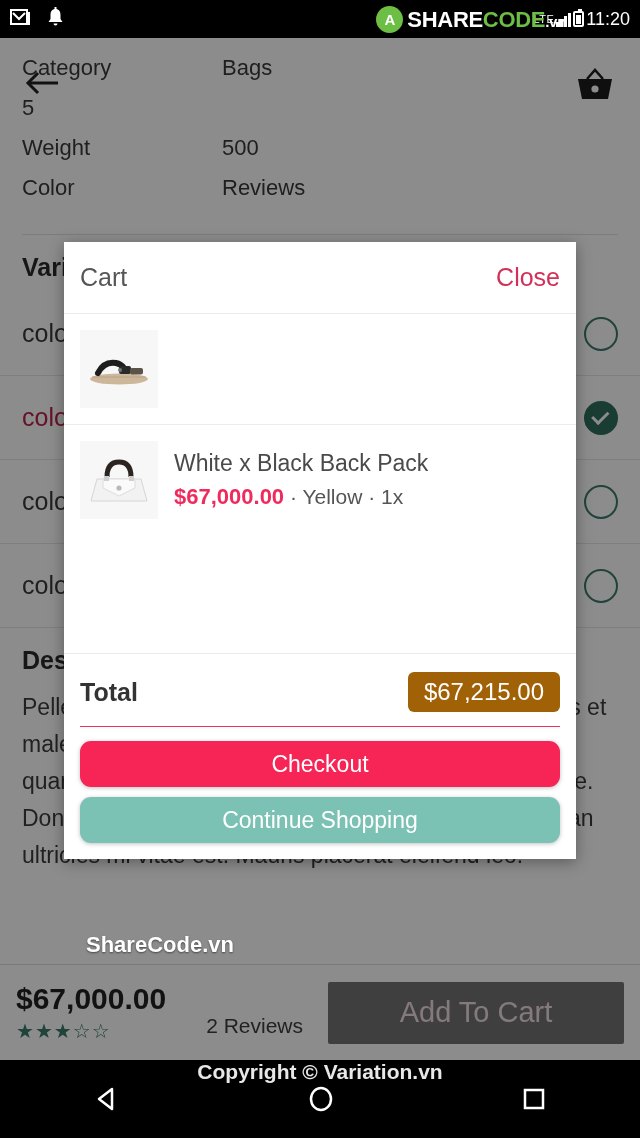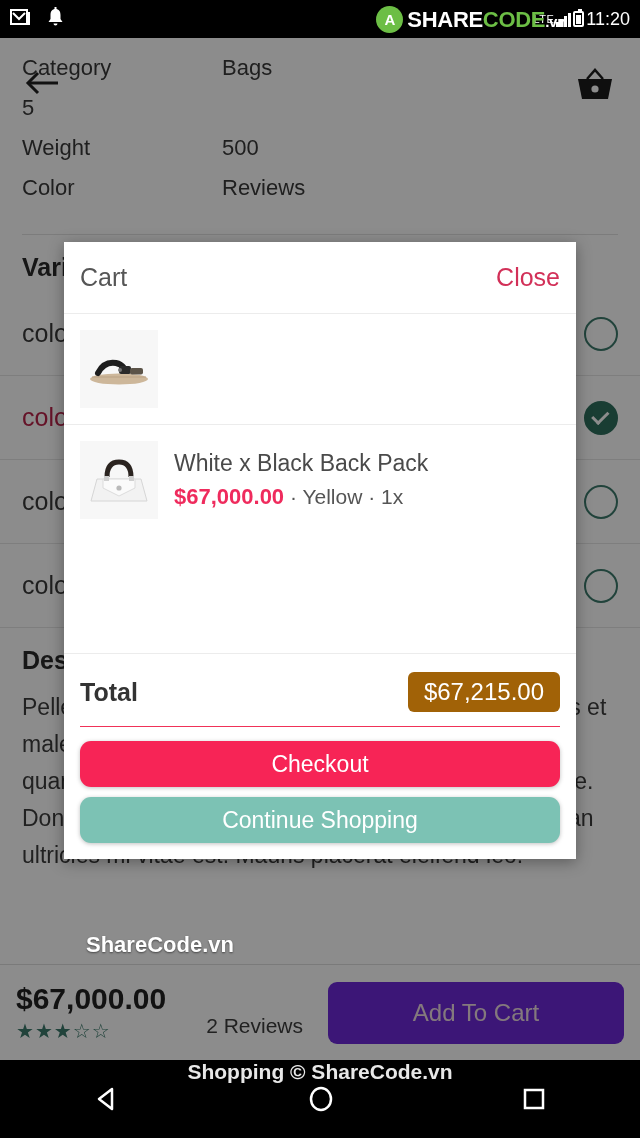--- a/index.html
+++ b/index.html
@@ -101,23 +101,23 @@
   .price-bar {
     position: absolute; bottom: 0; left: 0; width: 640px; height: 96px;
     border-top: 1px solid #dedede; background: #fff;
     display: flex; align-items: center; padding: 0 16px;
   }
   .price-main { font-size: 30px; font-weight: bold; color: #222; line-height: 32px; }
   .stars { margin-top: 4px; font-size: 20px; color: #3c7a6c; letter-spacing: 1px; }
   .reviews { font-size: 21px; color: #3d3d3d; margin-left: 40px; align-self: flex-end; margin-bottom: 22px; }
   .atc-btn {
     margin-left: auto; width: 296px; height: 62px;
-    background: #6d28d9; color: #f0dde3;
-    font-size: 24px; display: flex; align-items: center; justify-content: center;
-    border: none; border-radius: 9px;
+    background: #737373; color: #f0dde3;
+    font-size: 29px; display: flex; align-items: center; justify-content: center;
+    border: none; border-radius: 2px;
   }
 
   
   #dim {
     position: absolute; top: 38px; left: 0;
     width: 640px; height: 1022px;
     background: rgba(0,0,0,0.45);
     z-index: 10;
   }
 
@@ -374,21 +374,21 @@
       <button class="modal-btn btn-continue">Continue Shopping</button>
     </div>
 
   </div>
 
   <div class="wm" id="wm-top">
     <span class="wm-logo">A</span>
     <span class="wm-text"><span class="wm-share">SHARE</span><span class="wm-code">CODE</span><span class="wm-vn">.vn</span></span>
   </div>
   <div class="wm" id="wm-mid">ShareCode.vn</div>
-  <div class="wm" id="wm-bottom">Shopping © ShareCode.vn</div>
+  <div class="wm" id="wm-bottom">Copyright © Variation.vn</div>
 
   <div id="nav-bar">
     <span>
       <svg width="30" height="30" viewBox="0 0 30 30">
         <path d="M20 5 L7 15 L20 25 Z" fill="none" stroke="#fff" stroke-width="2.5" stroke-linejoin="round"></path>
       </svg>
     </span>
     <span>
       <svg width="32" height="32" viewBox="0 0 32 32">
         <ellipse cx="16" cy="16" rx="10" ry="11" fill="none" stroke="#fff" stroke-width="2.5"></ellipse>

